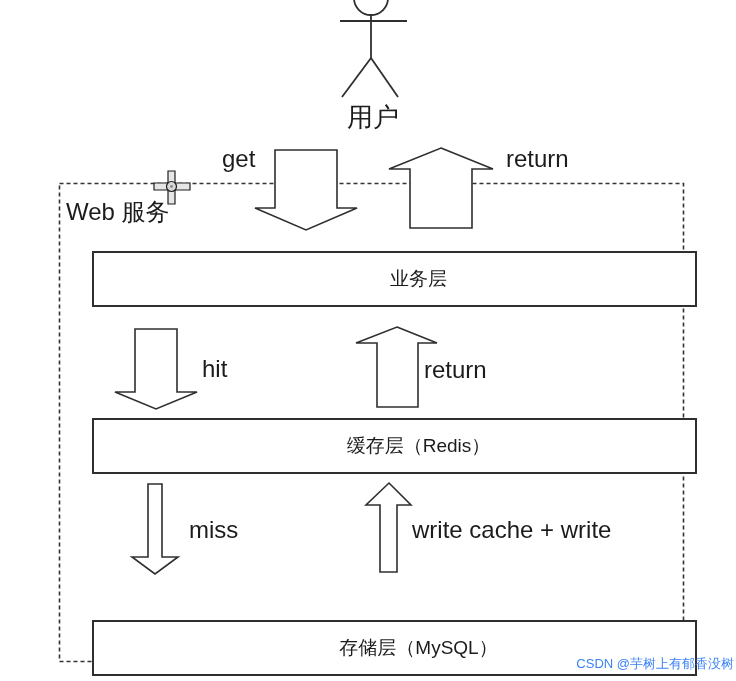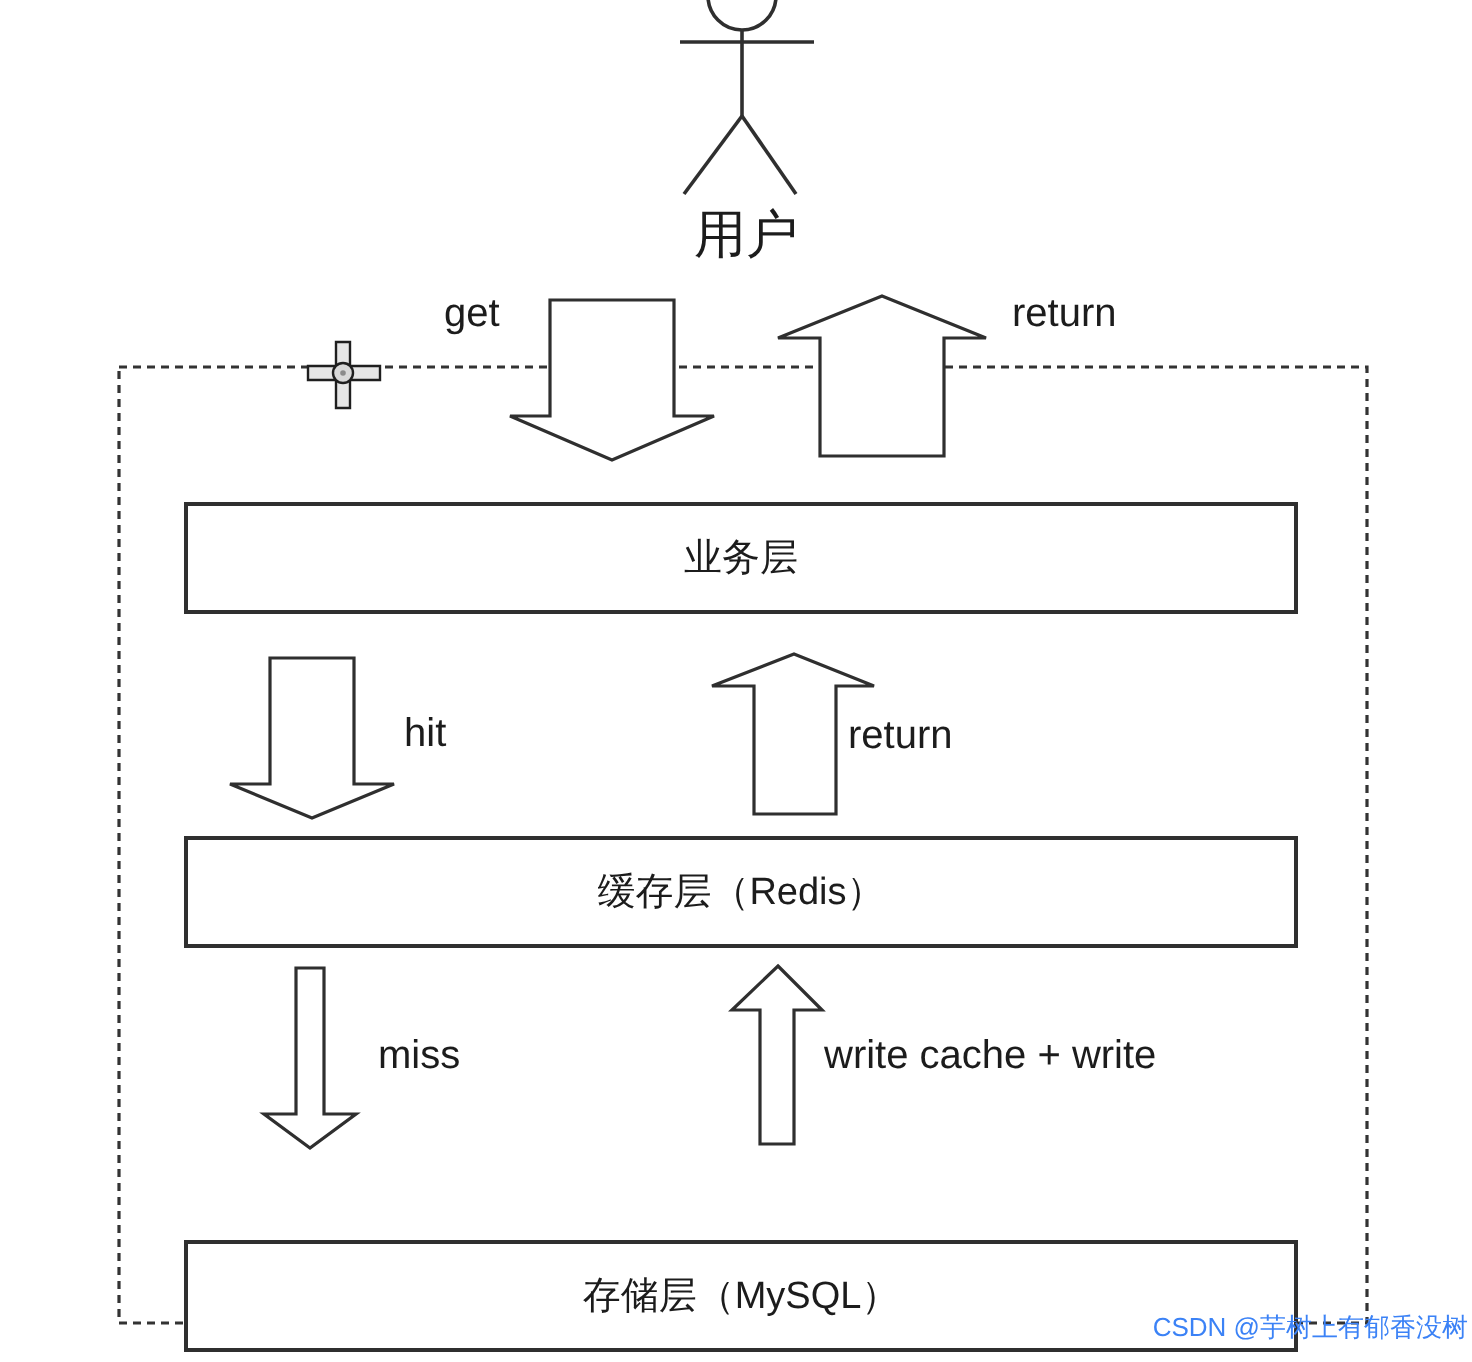--- a/index.html
+++ b/index.html
@@ -27,29 +27,30 @@
     left: 92px;
     width: 553px;
     height: 52px;
     border: 2px solid #2f2f2f;
     background: #ffffff;
     display: flex;
     align-items: center;
     justify-content: center;
     font-size: 19px;
     z-index: 2;
+    padding-left: 48px;
   }
   .layer-box.business { top: 251px; }
   .layer-box.cache    { top: 418px; }
   .layer-box.storage  { top: 584px; margin-top: 36px; }
 
   .lbl {
     position: absolute;
     z-index: 3;
-    font-size: 20px;
+    font-size: 24px;
     line-height: 1.2;
     white-space: nowrap;
     color: #1c1c1c;
   }
   .lbl.web-service  { left: 66px;  top: 198px; }
   .lbl.get          { left: 222px; top: 145px; }
   .lbl.return-top   { left: 506px; top: 145px; }
   .lbl.hit          { left: 202px; top: 355px; text-align: right; }
   .lbl.return-mid   { left: 424px; top: 356px; }
   .lbl.miss         { left: 189px; top: 516px; }
@@ -102,20 +103,21 @@
 
     <g>
       <path d="M168 171 L175 171 L175 183 L190 183 L190 190 L175 190 L175 204 L168 204 L168 190 L154 190 L154 183 L168 183 Z" fill="#e6e6e6" stroke="#1f1f1f" stroke-width="1.2"></path>
       <circle cx="171.5" cy="186.5" r="5" fill="#d8d8d8" stroke="#1f1f1f" stroke-width="1.2"></circle>
       <circle cx="171.5" cy="186.5" r="1.4" fill="#8a8a8a"></circle>
     </g>
   </svg>
 
   <div class="actor-label">用户</div>
 
+  <div class="lbl web-service">Web 服务</div>
 
   <div class="lbl get">get</div>
   <div class="lbl return-top">return</div>
   <div class="lbl hit">hit</div>
   <div class="lbl return-mid">return</div>
   <div class="lbl miss">miss</div>
   <div class="lbl write-cache">write cache + write</div>
 
   <div class="layer-box business">
     <span>业务层</span>

